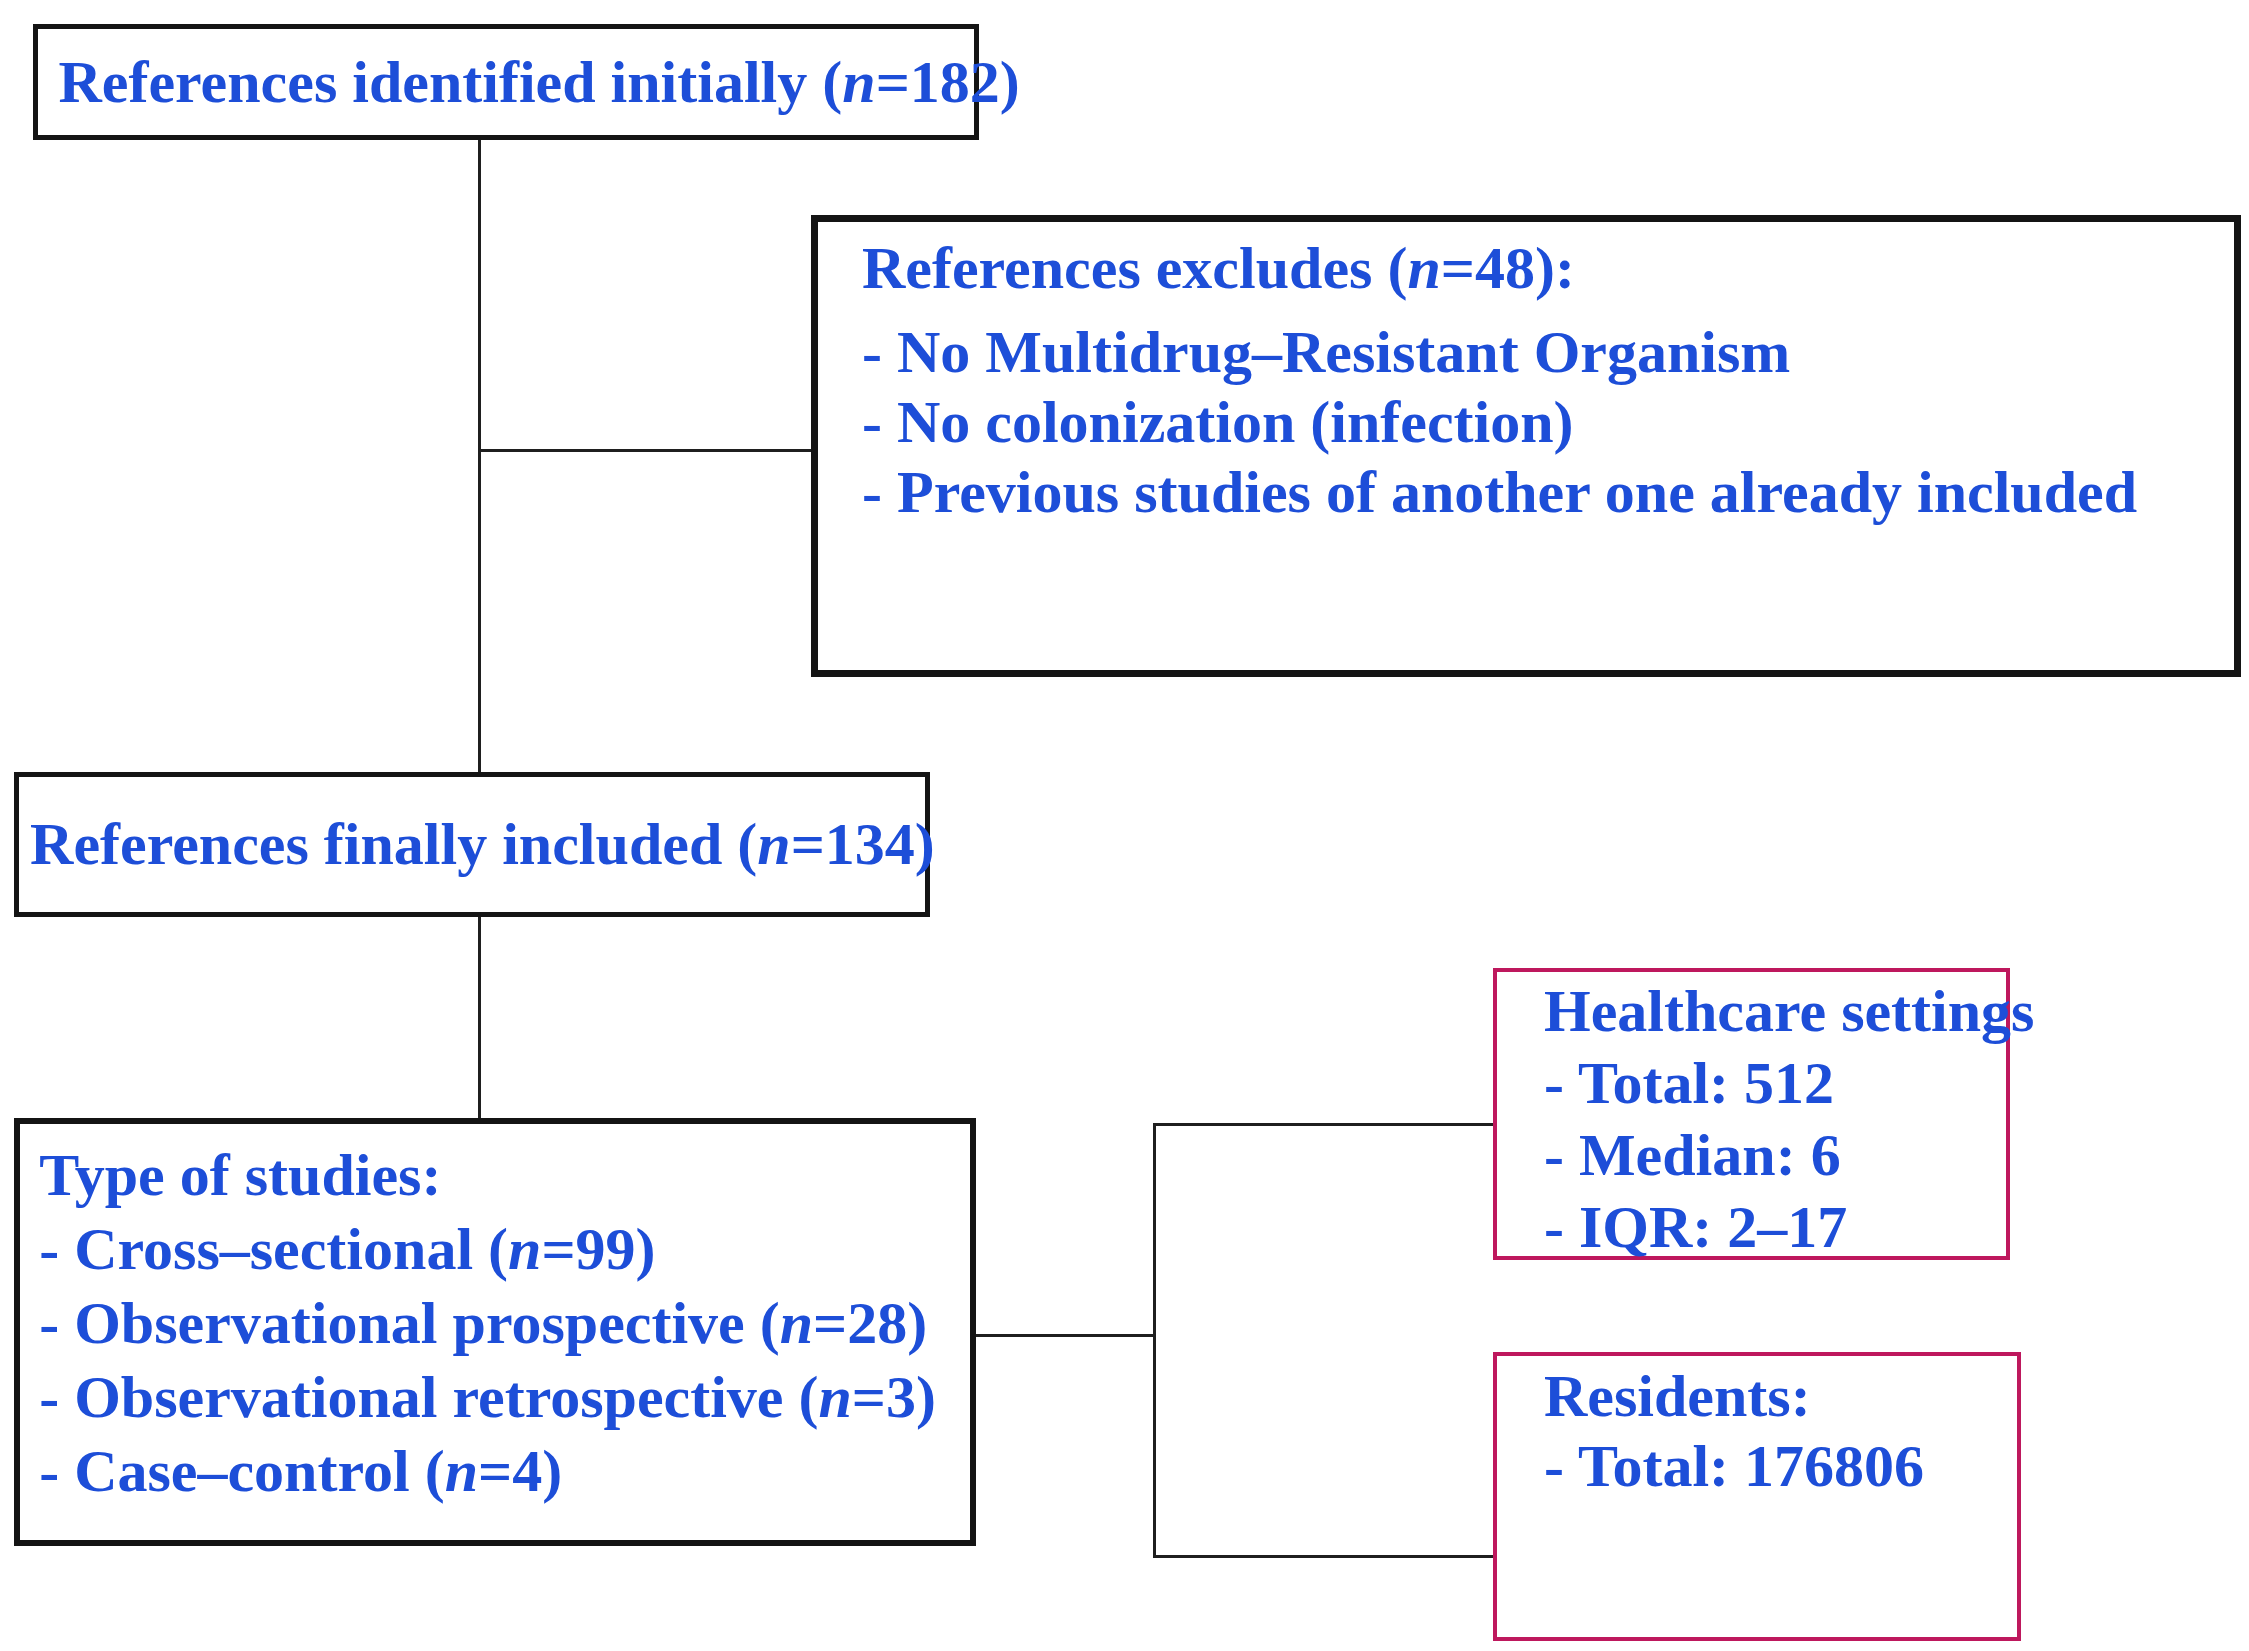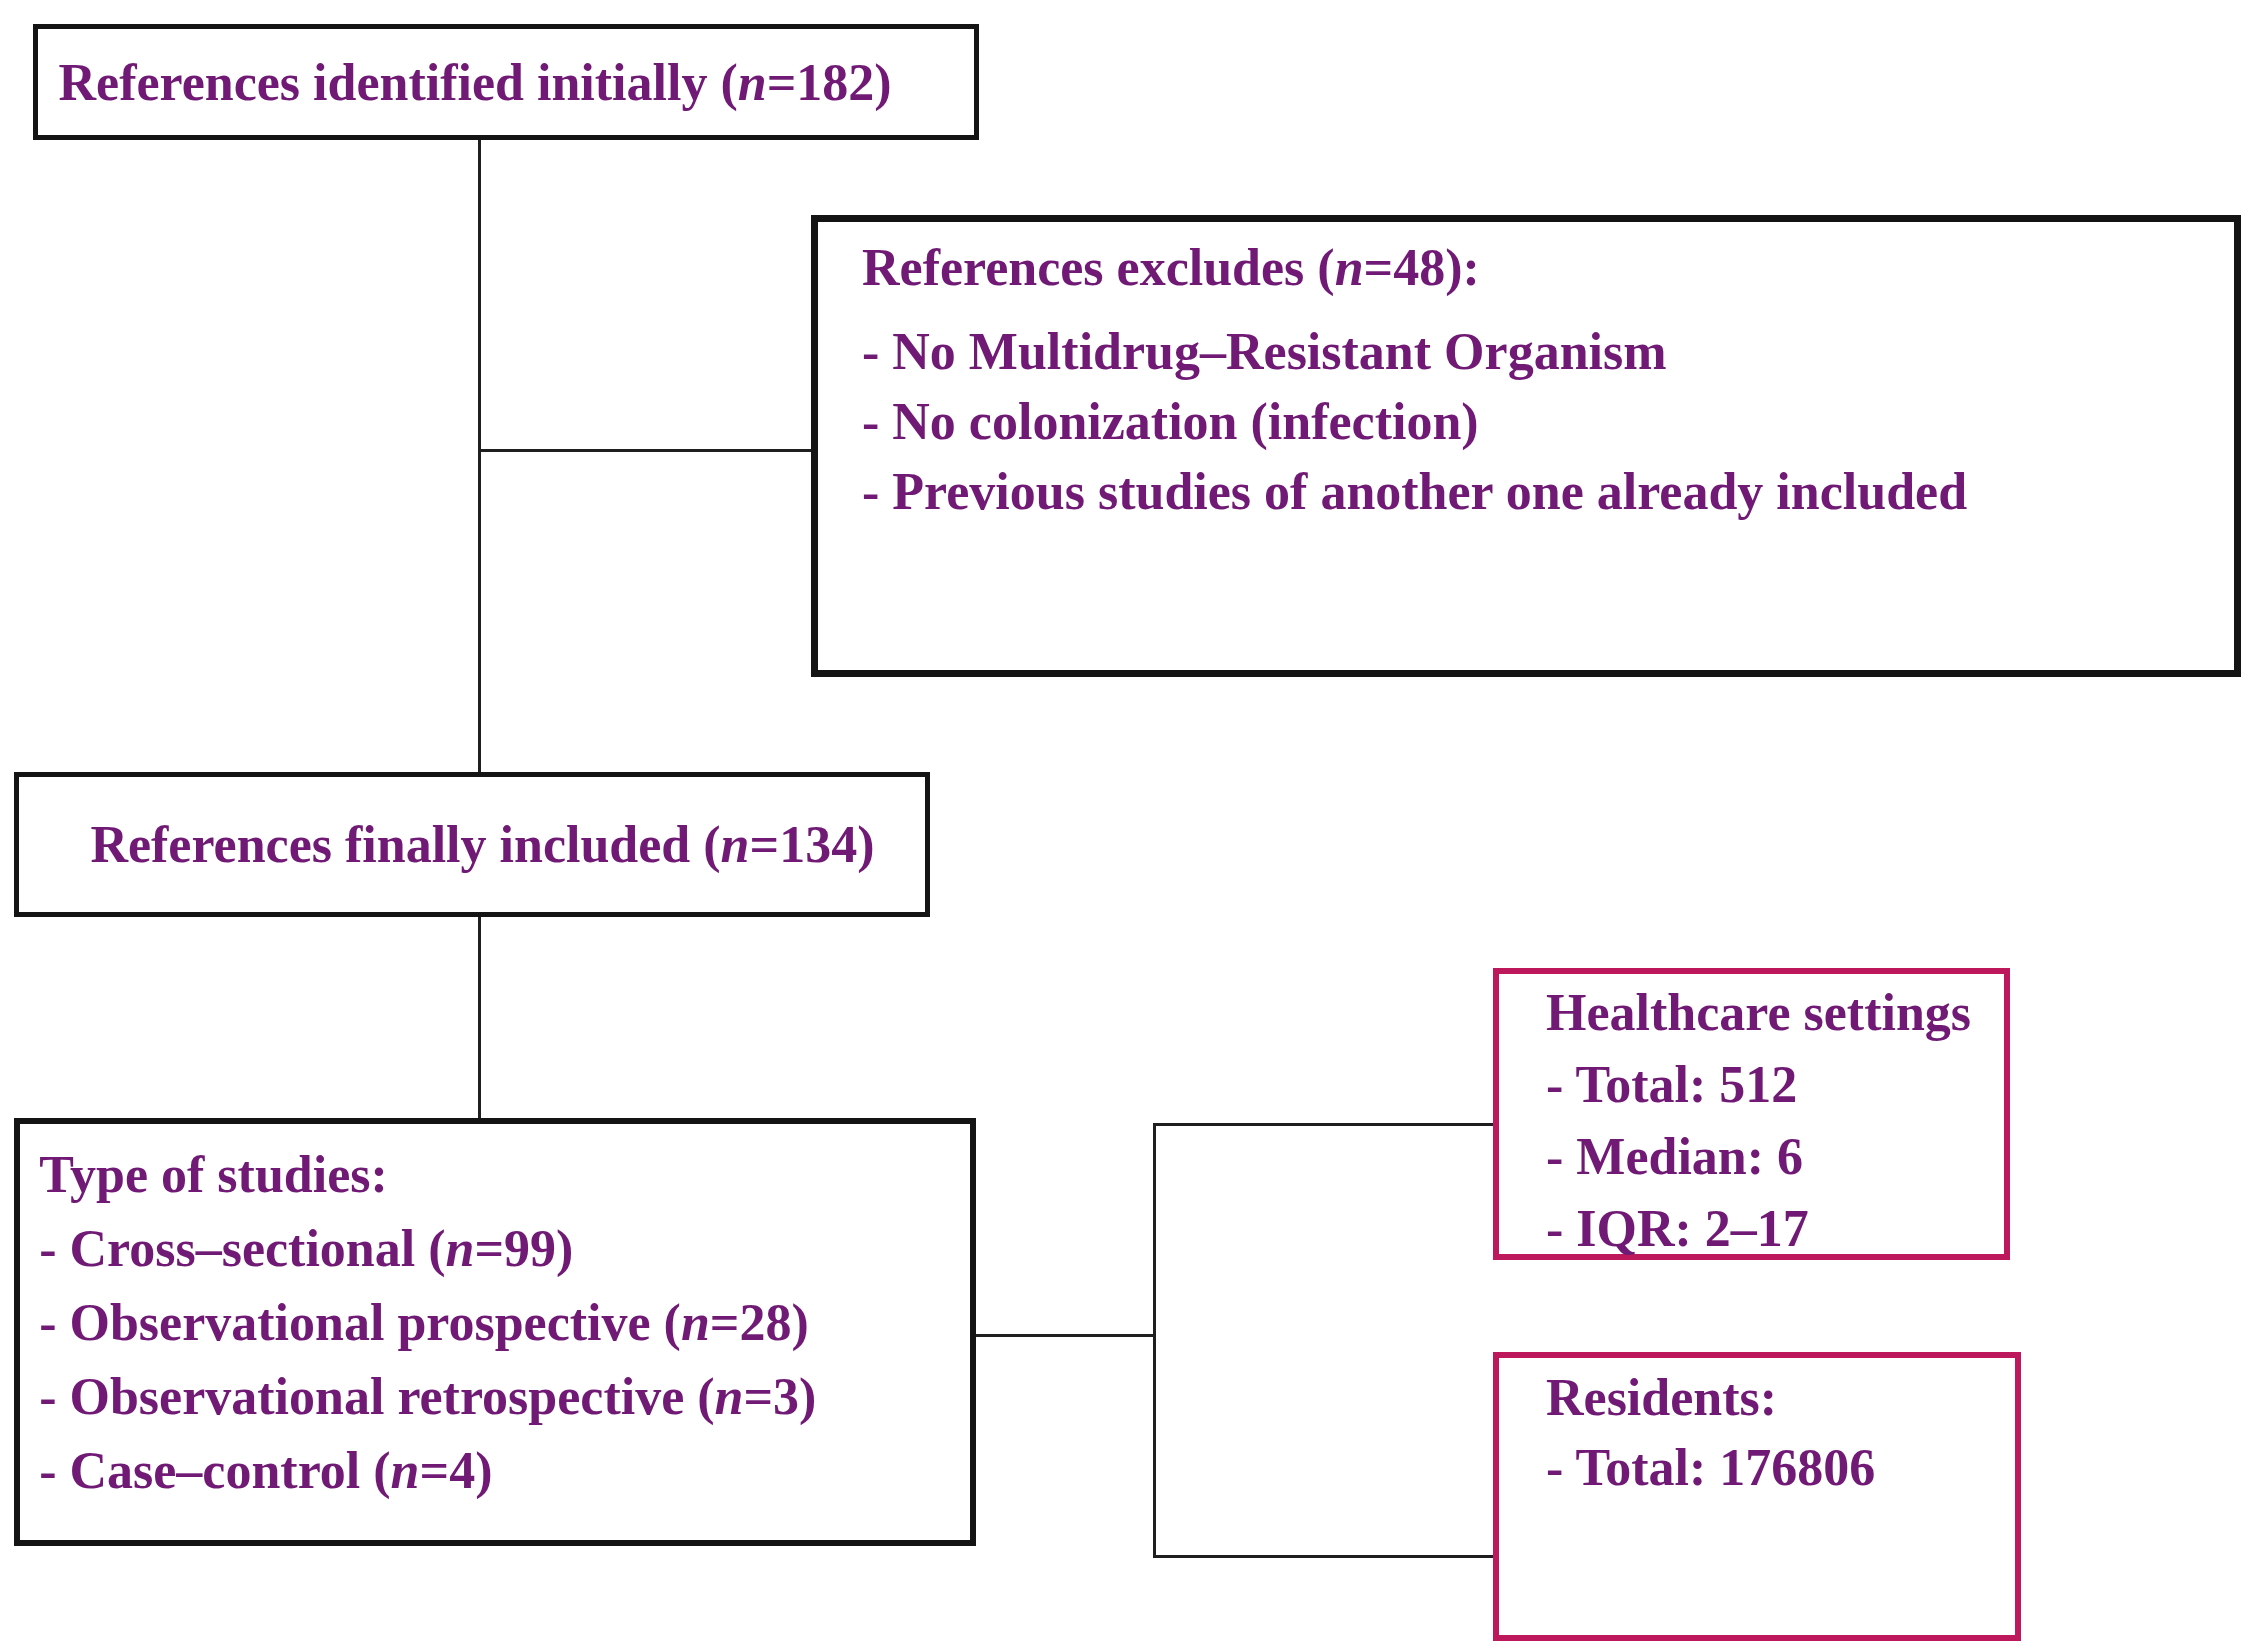--- a/index.html
+++ b/index.html
@@ -8,32 +8,32 @@
     background: #ffffff;
   }
   #canvas {
     position: relative;
     width: 2250px;
     height: 1652px;
     background: #ffffff;
     overflow: hidden;
     font-family: "Liberation Serif", "DejaVu Serif", serif;
     font-weight: 700;
-    color: #701a75;
-    font-size: 52px;
+    color: #1d4ed8;
+    font-size: 60px;
   }
   .node {
     position: absolute;
     background: #ffffff;
     box-sizing: border-box;
   }
   .node.thick { border: 7.1px solid #141414; }
   .node.med   { border: 5.5px solid #141414; }
   .node.med2  { border: 6.3px solid #141414; }
-  .node.thin  { border: 6px solid #be185d; }
+  .node.thin  { border: 4px solid #be185d; }
   .center-line {
     display: flex;
     align-items: center;
     padding-left: 20.5px;
     white-space: nowrap;
   }
   .n-ital { font-style: italic; font-weight: 700; }
   .connector {
     position: absolute;
     background: #1f1f1f;

